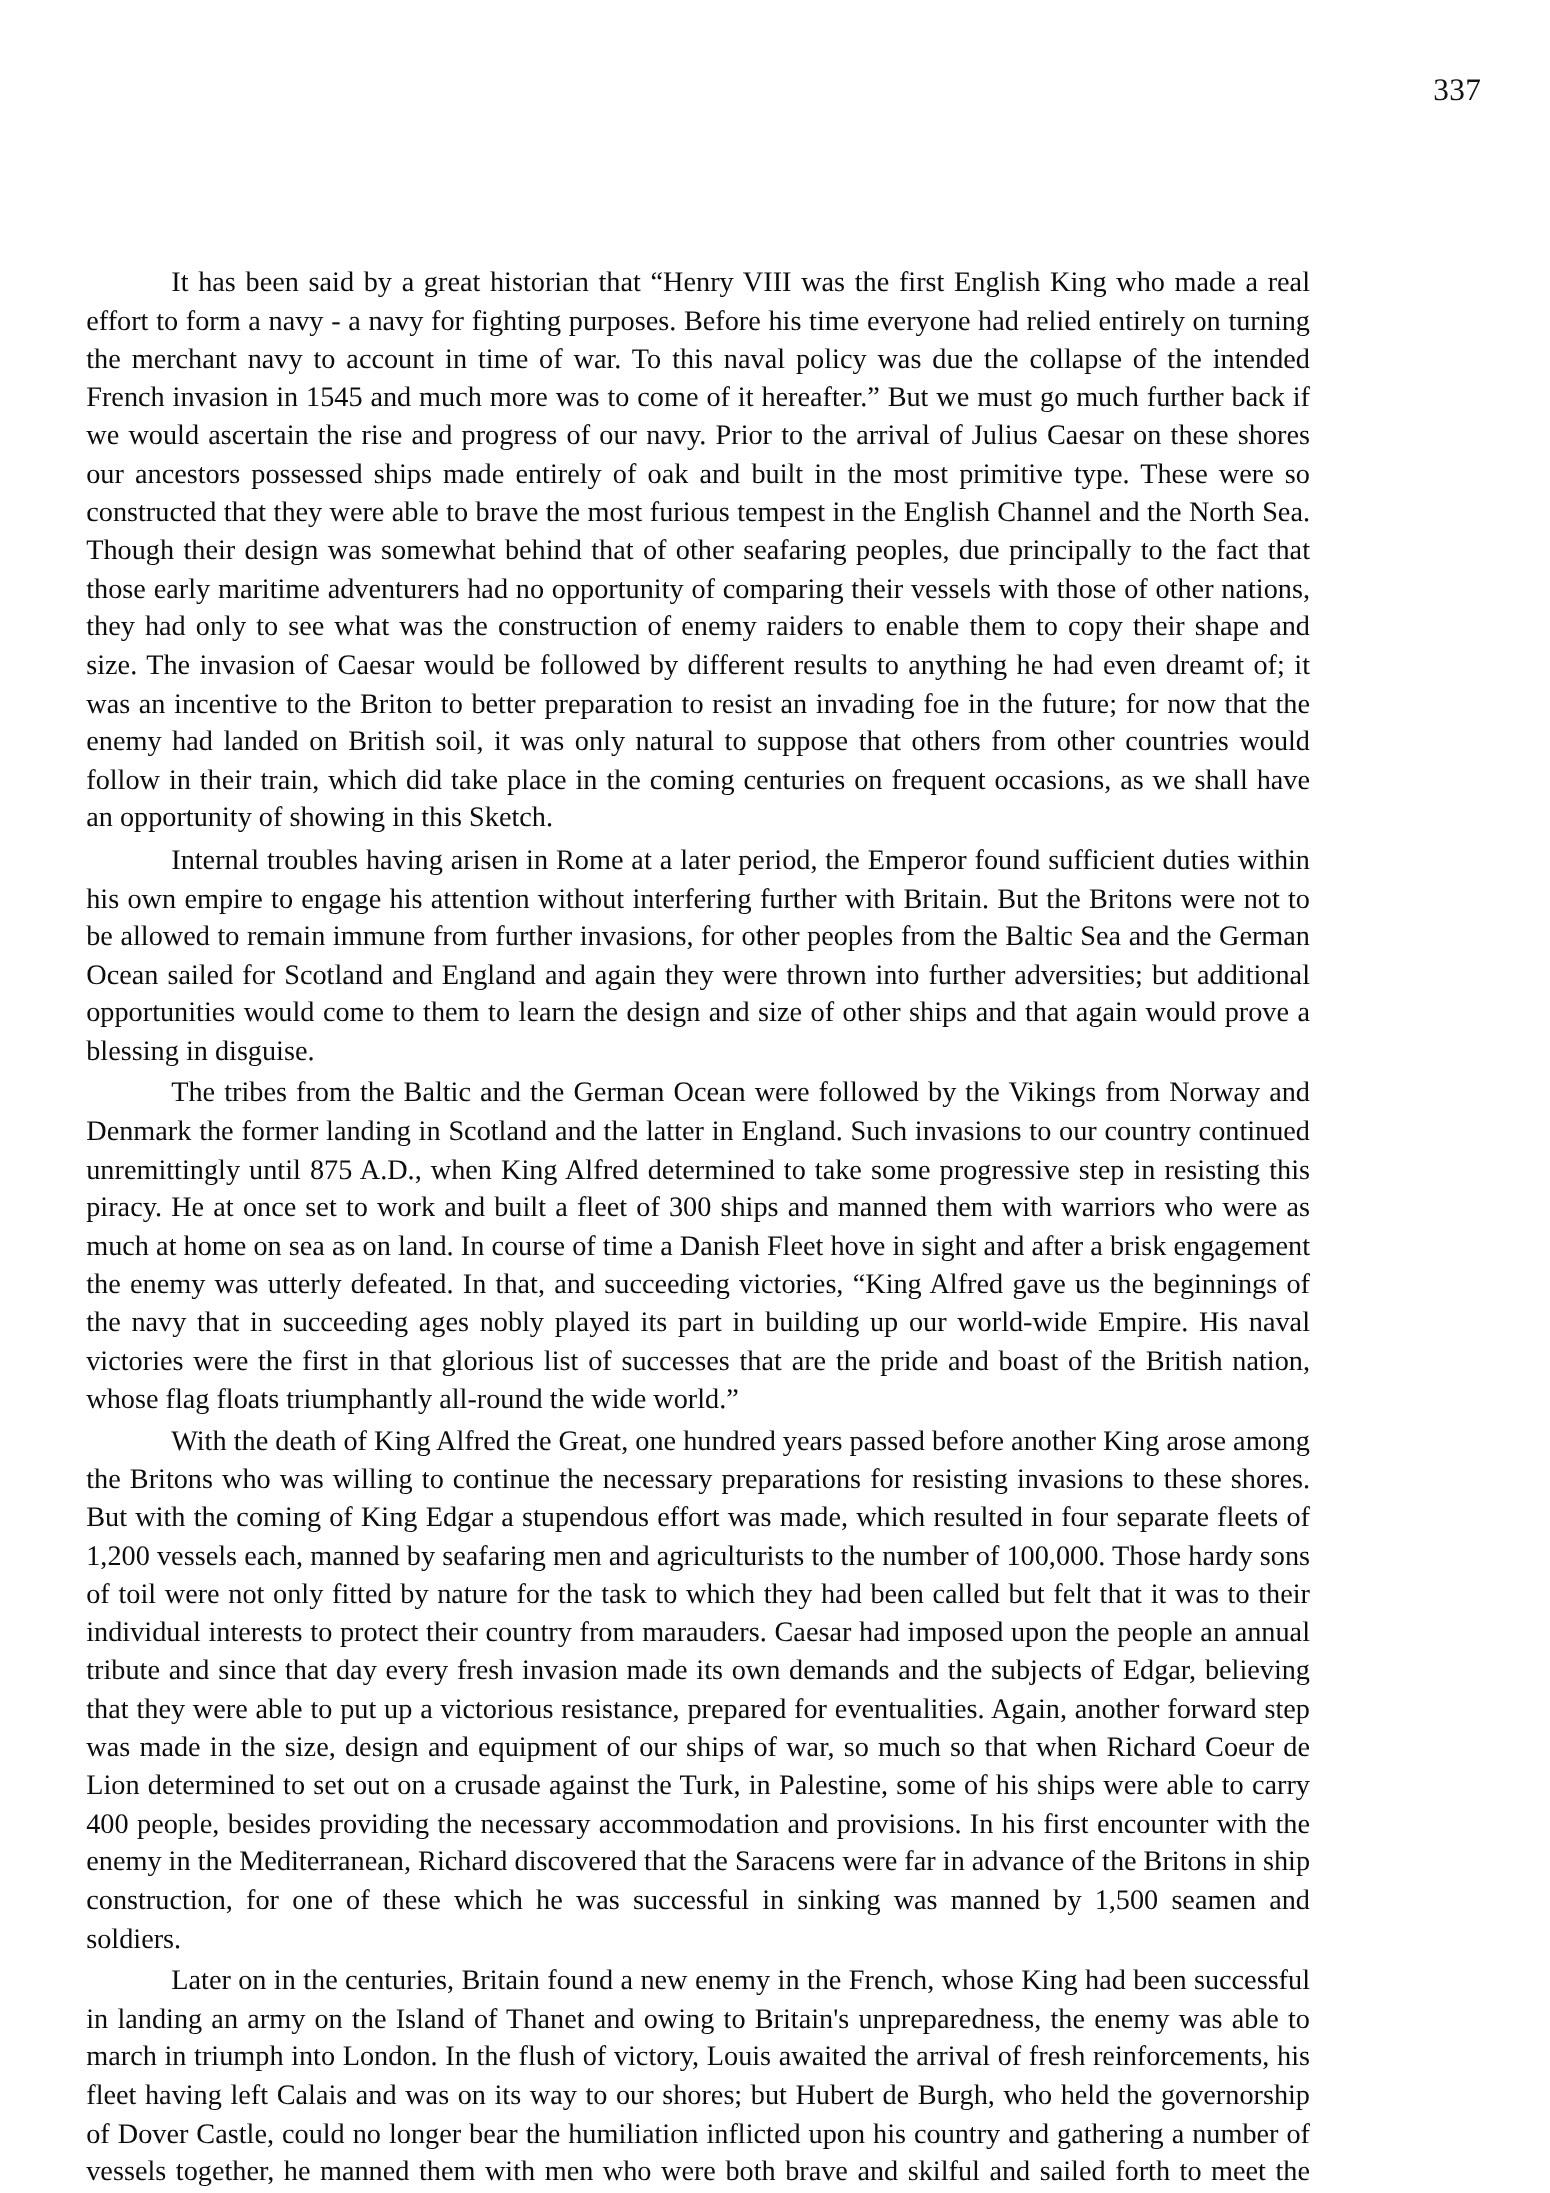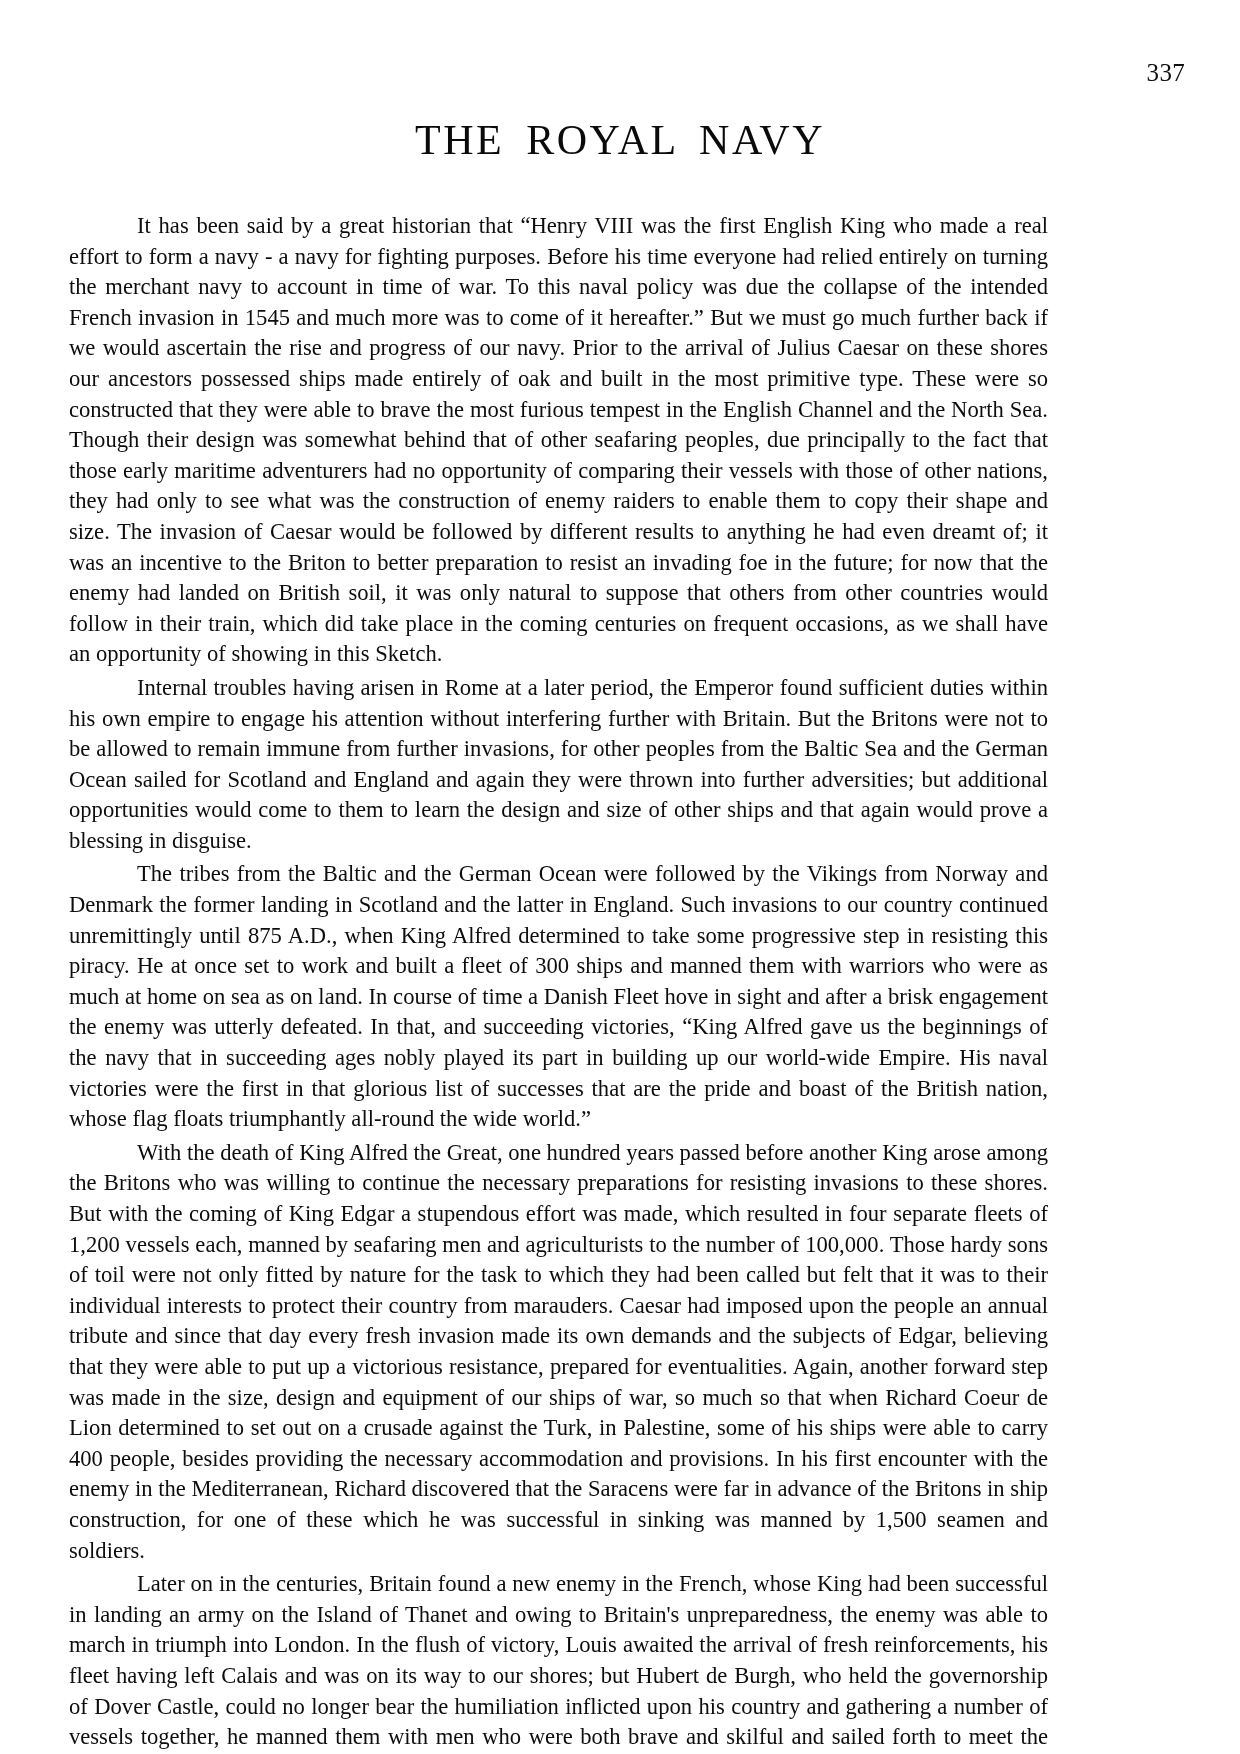--- a/index.html
+++ b/index.html
@@ -62,21 +62,20 @@
     text-align: justify;
   }
 </style>
 </head>
 <body>
 
 <div class="page">
 
   <div class="folio">337</div>
 
-  <h1 class="title">THE  ROYAL  NAVY</h1>
 
   <div class="body-text">
     <p>It has been said by a great historian that “Henry VIII was the first English King who made a real effort to form a navy - a navy for fighting purposes.  Before his time everyone had relied entirely on turning the merchant navy to account in time of war.  To this naval policy was due the collapse of the intended French invasion in 1545 and much more was to come of it hereafter.”  But we must go much further back if we would ascertain the rise and progress of our navy.  Prior to the arrival of Julius Caesar on these shores our ancestors possessed ships made entirely of oak and built in the most primitive type.  These were so constructed that they were able to brave the most furious tempest in the English Channel and the North Sea.  Though their design was somewhat behind that of other seafaring peoples, due principally to the fact that those early maritime adventurers had no opportunity of comparing their vessels with those of other nations, they had only to see what was the construction of enemy raiders to enable them to copy their shape and size.  The invasion of Caesar would be followed by different results to anything he had even dreamt of; it was an incentive to the Briton to better preparation to resist an invading foe in the future; for now that the enemy had landed on British soil, it was only natural to suppose that others from other countries would follow in their train, which did take place in the coming centuries on frequent occasions, as we shall have an opportunity of showing in this Sketch.</p>
     <p>Internal troubles having arisen in Rome at a later period, the Emperor found sufficient duties within his own empire to engage his attention without interfering further with Britain.  But the Britons were not to be allowed to remain immune from further invasions, for other peoples from the Baltic Sea and the German Ocean sailed for Scotland and England and again they were thrown into further adversities; but additional opportunities would come to them to learn the design and size of other ships and that again would prove a blessing in disguise.</p>
     <p>The tribes from the Baltic and the German Ocean were followed by the Vikings from Norway and Denmark the former landing in Scotland and the latter in England.  Such invasions to our country continued unremittingly until 875 A.D., when King Alfred determined to take some progressive step in resisting this piracy.  He at once set to work and built a fleet of 300 ships and manned them with warriors who were as much at home on sea as on land.  In course of time a Danish Fleet hove in sight and after a brisk engagement the enemy was utterly defeated.  In that, and succeeding victories, “King Alfred gave us the beginnings of the navy that in succeeding ages nobly played its part in building up our world-wide Empire.  His naval victories were the first in that glorious list of successes that are the pride and boast of the British nation, whose flag floats triumphantly all-round the wide world.”</p>
     <p>With the death of King Alfred the Great, one hundred years passed before another King arose among the Britons who was willing to continue the necessary preparations for resisting invasions to these shores.  But with the coming of King Edgar a stupendous effort was made, which resulted in four separate fleets of 1,200 vessels each, manned by seafaring men and agriculturists to the number of 100,000.  Those hardy sons of toil were not only fitted by nature for the task to which they had been called but felt that it was to their individual interests to protect their country from marauders.  Caesar had imposed upon the people an annual tribute and since that day every fresh invasion made its own demands and the subjects of Edgar, believing that they were able to put up a victorious resistance, prepared for eventualities.  Again, another forward step was made in the size, design and equipment of our ships of war, so much so that when Richard Coeur de Lion determined to set out on a crusade against the Turk, in Palestine, some of his ships were able to carry 400 people, besides providing the necessary accommodation and provisions.  In his first encounter with the enemy in the Mediterranean, Richard discovered that the Saracens were far in advance of the Britons in ship construction, for one of these which he was successful in sinking was manned by 1,500 seamen and soldiers.</p>
     <p>Later on in the centuries, Britain found a new enemy in the French, whose King had been successful in landing an army on the Island of Thanet and owing to Britain's unpreparedness, the enemy was able to march in triumph into London.  In the flush of victory, Louis awaited the arrival of fresh reinforcements, his fleet having left Calais and was on its way to our shores; but Hubert de Burgh, who held the governorship of Dover Castle, could no longer bear the humiliation inflicted upon his country and gathering a number of vessels together, he manned them with men who were both brave and skilful and sailed forth to meet the foe.  By a masterful piece of strategy De Burgh outwitted the French commander and bore down upon him.  “De Burgh's one great naval maxim was to lay each ship alongside an enemy,” and in the present instance he carried it out to the letter with magnificent results.  The French suffered a great defeat, though they outnumbered the Britons by two to one.  The British commander returned home with many valuable prizes, and in addition, had given abundant proof that for seamanship and fighting qualities British seamen held the first place.  Again, our fleet “had made another stride in that glorious career which should gather fresh fame as it sailed on its triumphant career through the ages.”</p>
   </div>
 
 </div>

